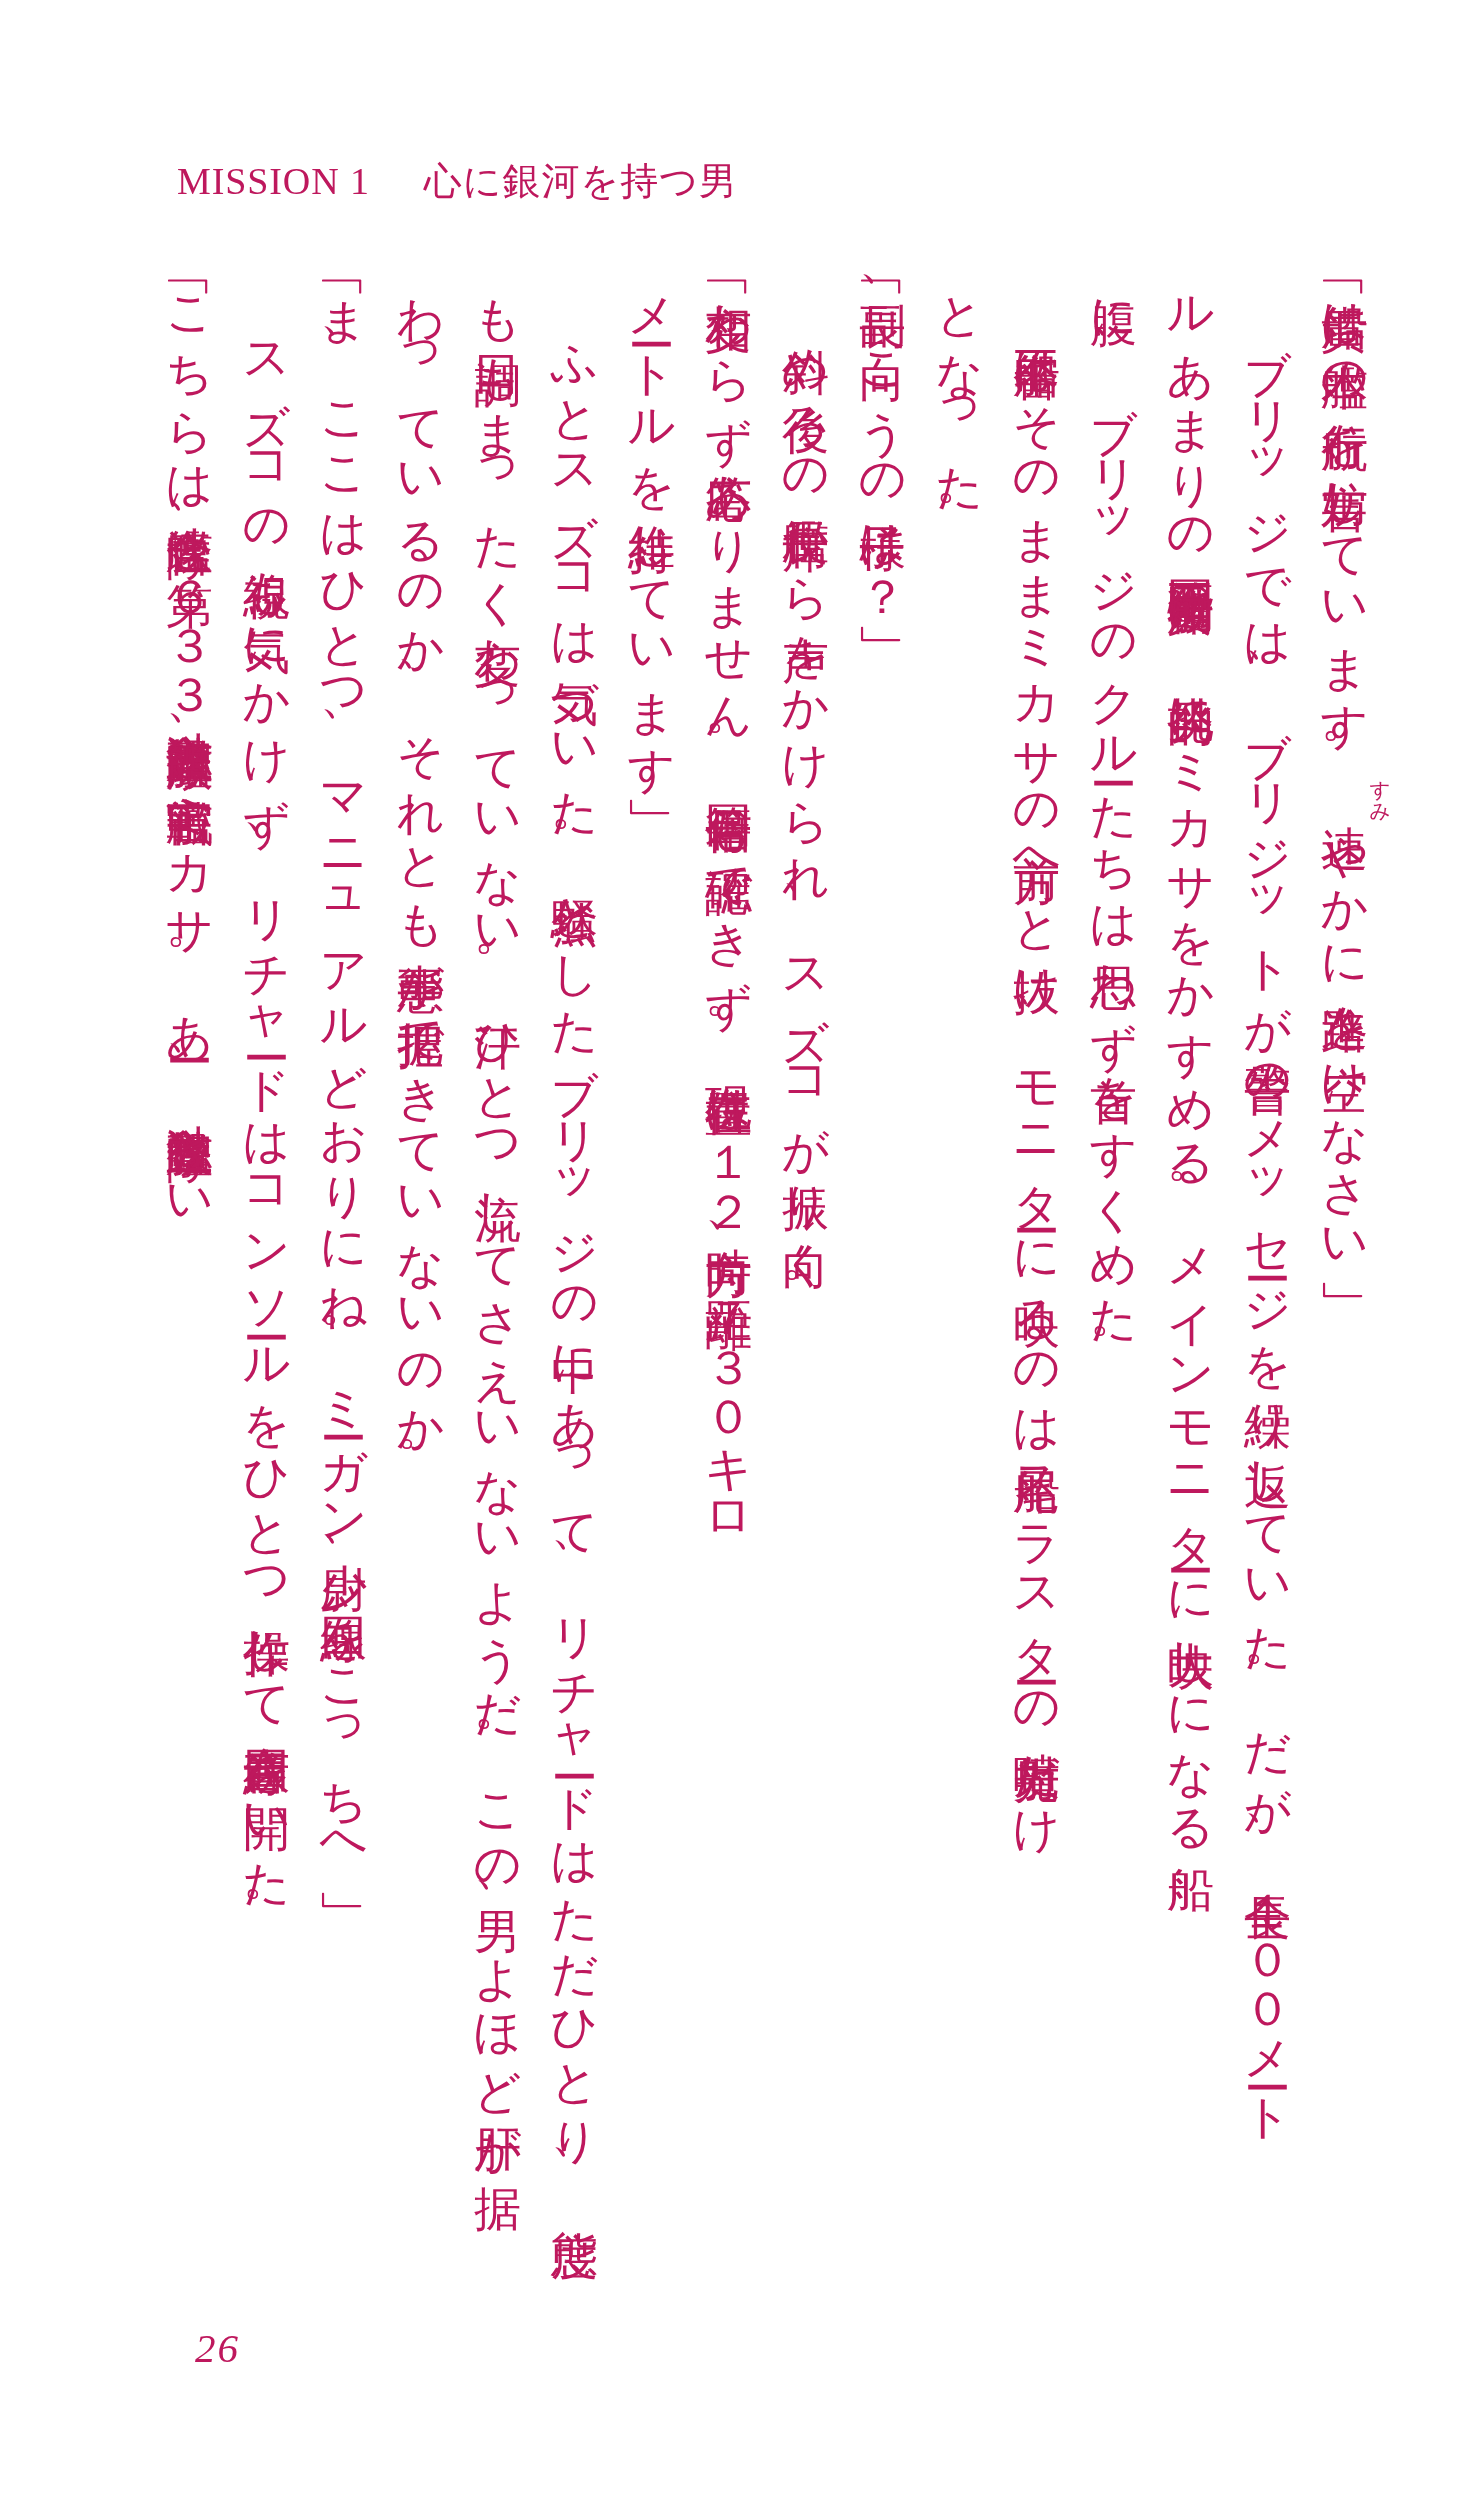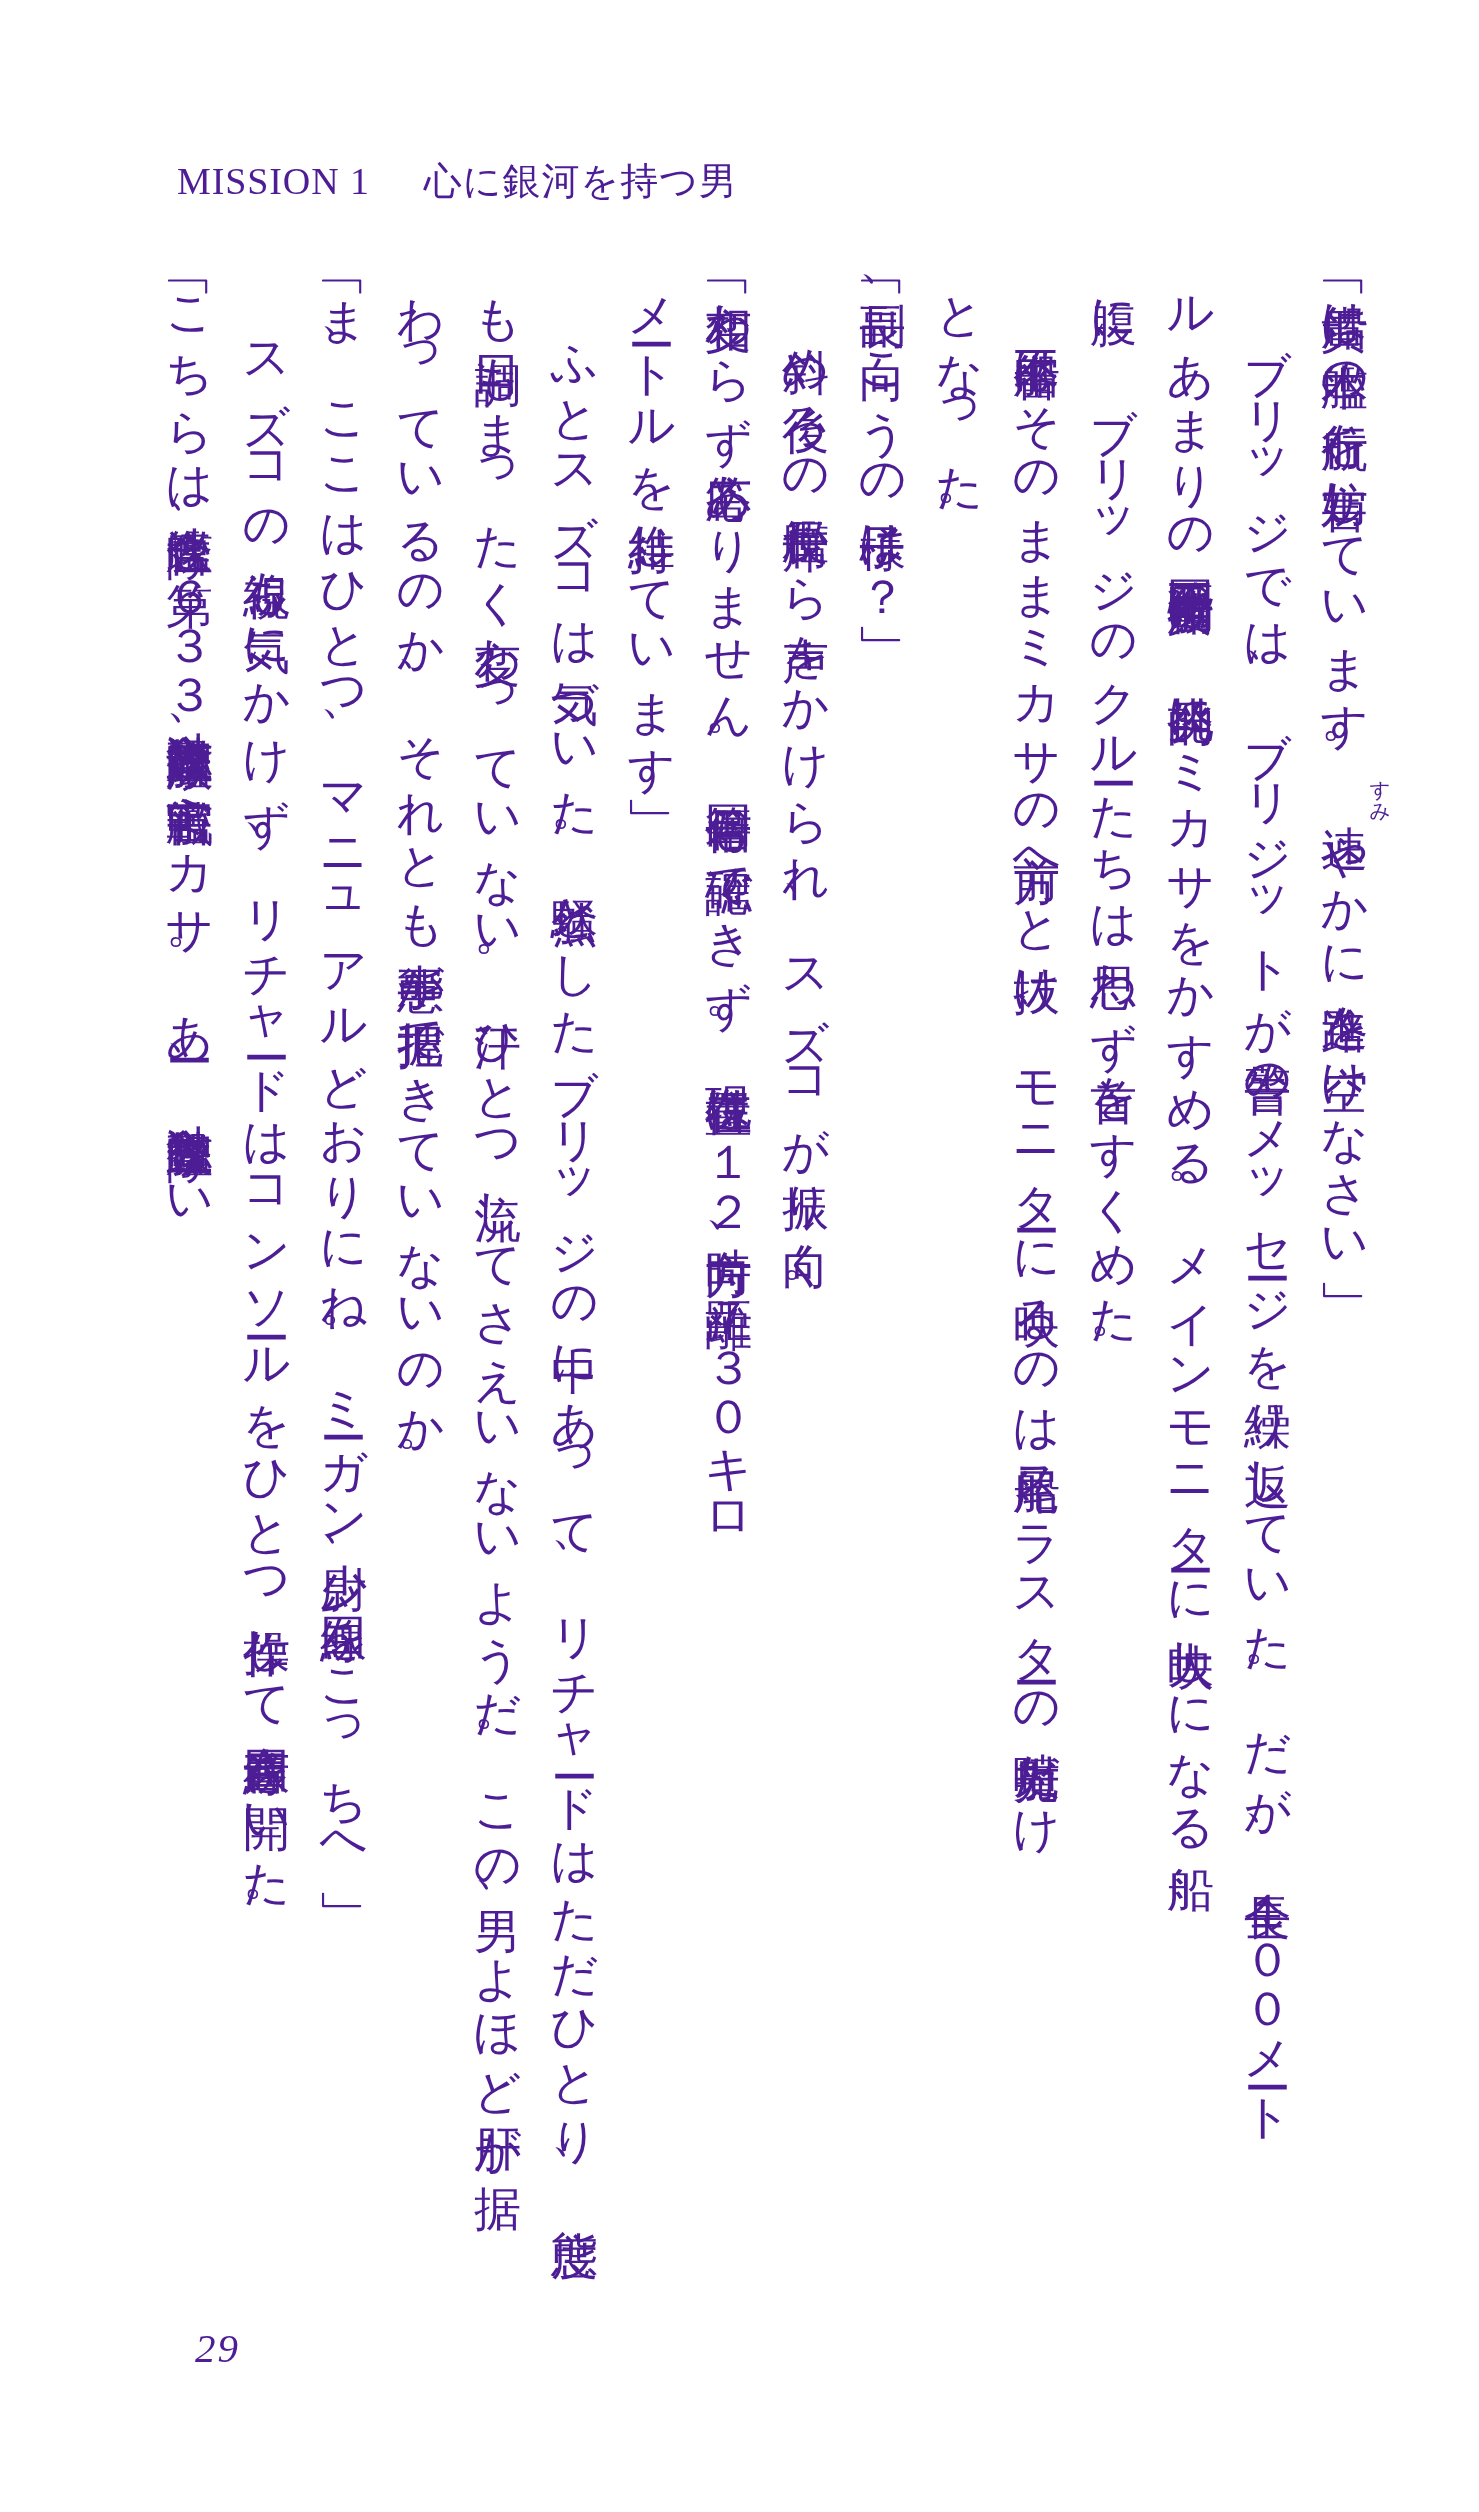--- a/index.html
+++ b/index.html
@@ -2,21 +2,21 @@
 <html lang="ja" style="font-size:15px"><head>
 <meta charset="utf-8">
 <style>
   html,body{margin:0;padding:0;}
   .page{
     position:relative;
     width:1479px;
     height:2512px;
     background:#ffffff;
     font-family:"Liberation Serif","DejaVu Serif",serif;
-    color:#4c1d95;
+    color:#be185d;
     overflow:hidden;
   }
   
   .chapter-header{
     position:absolute;
     left:177px;
     top:156px;
     font-size:38px;
     white-space:nowrap;
     letter-spacing:0.9px;
@@ -74,16 +74,16 @@
     <p class="line">「相変わらず応答ありません。国籍信号も確認できず。現在位置は１２時方向、距離７３０キロ</p>
     <p class="line">メートルを維持しています」</p>
     <p class="line indent">ふとスズコは気づいた。騒然としたブリッジの中にあって、リチャードはただひとり、態度</p>
     <p class="line">も口調もまったく変わっていない。汗ひとつ流してさえいないようだ。この男、よほど肝が据</p>
     <p class="line">わっているのか、それとも事態が把握できていないのか。</p>
     <p class="line">「ま、ここはひとつ、マニュアルどおりにね。ミーガン少尉、回線をこっちへ」</p>
     <p class="line indent">スズコの視線も気にかけず、リチャードはコンソールをひとつ操作して音声回線を開いた。</p>
     <p class="line">「こちらは連合艦隊、第６３３独立遊撃艦隊旗艦、宇宙戦艦ミカサ。あー、独立遊撃艦隊とい</p>
   </div>
 
-  <div class="page-number">29</div>
+  <div class="page-number">26</div>
 
 </div>
 
 
 </body></html>

